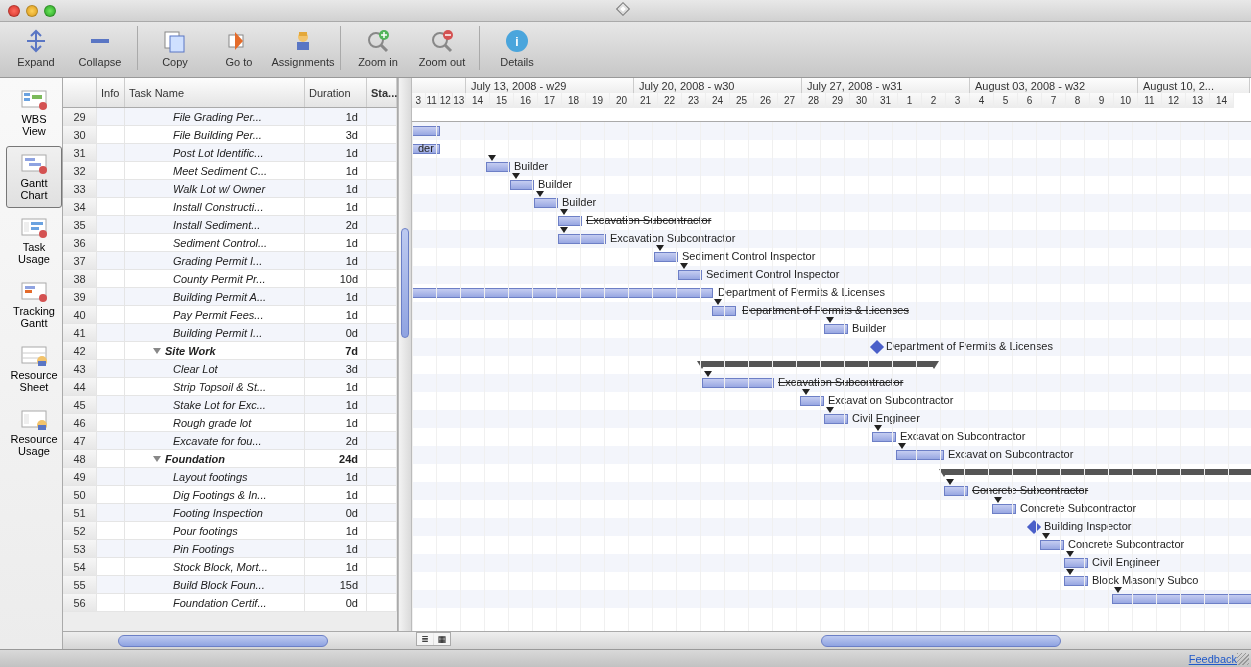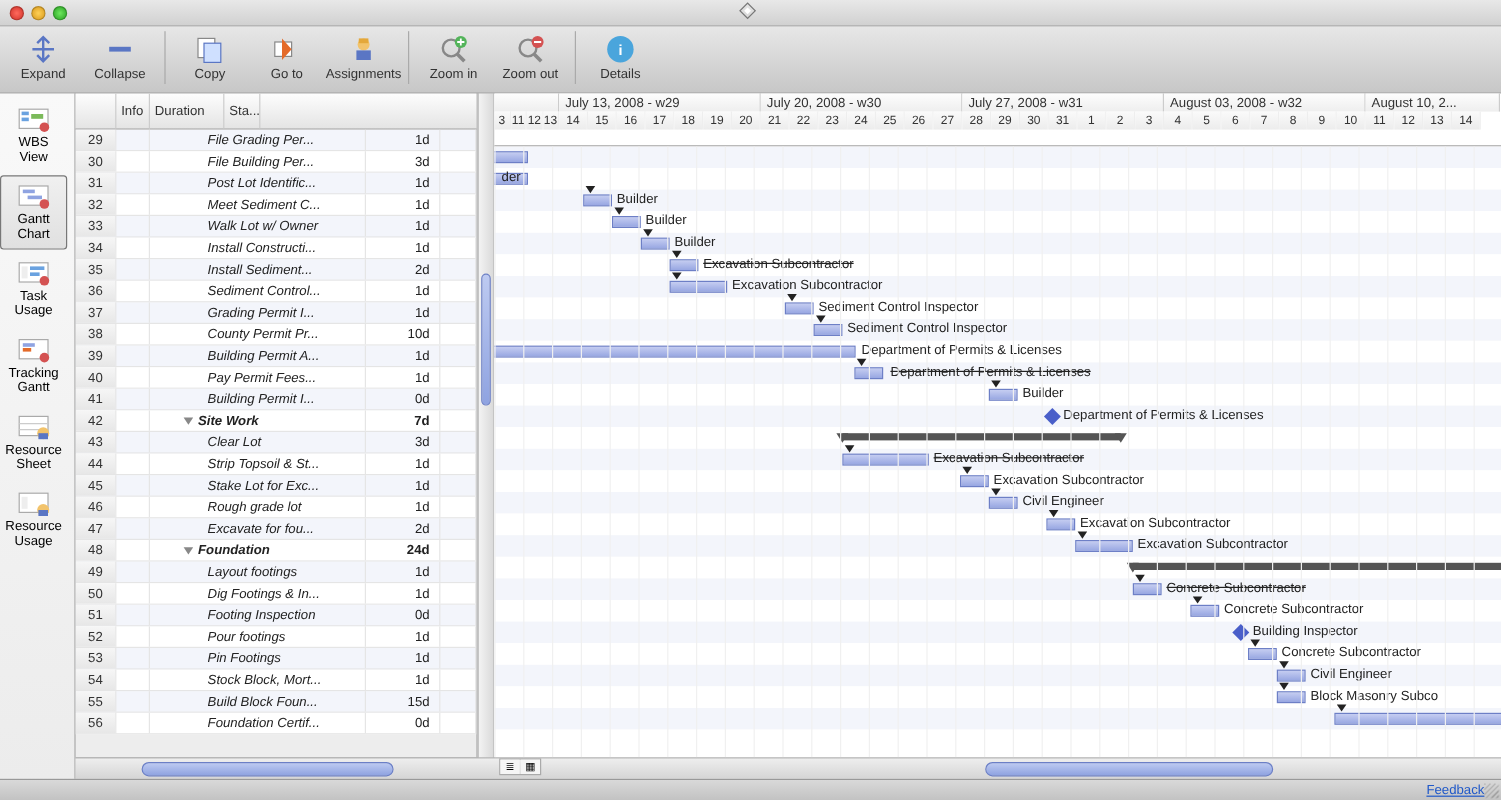--- a/index.html
+++ b/index.html
@@ -17,34 +17,34 @@
 .diamond::after{content:""; position:absolute; inset:2px; background:#fff;}
 
 .toolbar { height:56px; background: linear-gradient(#e7e7e7,#c7c7c7); border-bottom:1px solid #999; display:flex; align-items:flex-start; padding:4px 6px; gap:4px;}
 .tbtn{display:flex; flex-direction:column; align-items:center; width:60px; cursor:pointer;}
 .tbtn .ic{height:30px; display:flex; align-items:center; justify-content:center;}
 .tbtn .lab{font-size:11px; color:#333;}
 .tvsep{width:1px;background:#aaa;height:44px;margin:0 3px;}
 
 
 .main{flex:1; display:flex; min-height:0;}
-.viewbar{width:63px; background:linear-gradient(#f9f9f9,#ececec); border-right:1px solid #aaa; display:flex; flex-direction:column; align-items:flex-start; padding-top:4px;}
+.viewbar{width:63px; background:linear-gradient(#f9f9f9,#ececec); border-right:1px solid #aaa; display:flex; flex-direction:column; align-items:flex-end; padding-top:4px;}
 .vitem{display:flex; flex-direction:column; align-items:center; width:56px; padding:4px 0 6px 0; margin-bottom:2px; border:1px solid transparent; cursor:pointer;}
 .vitem.sel{background:linear-gradient(#f0f0f0,#e0e0e0); border:1px solid #777; border-radius:3px;}
 .vitem .vic{width:28px;height:24px; margin-bottom:2px;}
 .vitem .vt{font-size:11px; text-align:center; line-height:12px;}
 
 .content{flex:1; display:flex; flex-direction:column; min-width:0;}
 .split{flex:1; display:flex; min-height:0;}
 
 
 .taskpane{width:335px; display:flex; flex-direction:column; border-right:1px solid #aaa;}
 .thead{height:30px; display:flex; background:linear-gradient(#fdfdfd,#e4e4e4); border-bottom:1px solid #aaa;}
 .thead .hc{border-right:1px solid #ccc; display:flex; align-items:center; padding-left:4px; font-size:11px; color:#333;}
-.hc-num{width:34px;} .hc-info{width:28px;} .hc-name{flex:1;} .hc-dur{width:62px;} .hc-start{width:30px;}
+.hc-num{width:34px;} .hc-info{width:28px;} .hc-name{flex:1;} .hc-dur{width:62px;} .hc-start{width:30px;font-weight:bold;}
 .tbody{flex:1; overflow:hidden; position:relative;}
 .trow{height:18px; display:flex; border-bottom:1px solid #e5e5e5;}
 .trow:nth-child(odd){background:#f3f5fb;}
 .trow:nth-child(even){background:#fff;}
 .tc{border-right:1px solid #e5e5e5; display:flex; align-items:center; font-size:11px; color:#222; white-space:nowrap; overflow:hidden;}
 .tc-num{width:34px; justify-content:center; background:linear-gradient(#f6f6f6,#e7e7e7); color:#333;}
 .tc-info{width:28px;}
 .tc-name{flex:1; padding-left:6px;font-style:italic;}
 .tc-name.indent1{padding-left:28px;}
 .tc-name.indent2{padding-left:48px;}
@@ -250,20 +250,21 @@
       </div>
     </div>
 
   <div class="content">
     <div class="split">
 
       <div class="taskpane">
         <div class="thead">
           <div class="hc hc-num"></div>
           <div class="hc hc-info">Info</div>
+          <div class="hc hc-name">Task Name</div>
           <div class="hc hc-dur">Duration</div>
           <div class="hc hc-start">Sta...</div>
         </div>
         <div class="tbody" id="tbody">
             <div class="trow">
               <div class="tc tc-num">29</div>
               <div class="tc tc-info"></div>
               <div class="tc tc-name indent2">File Grading Per...</div>
               <div class="tc tc-dur">1d</div>
               <div class="tc tc-start"></div>

